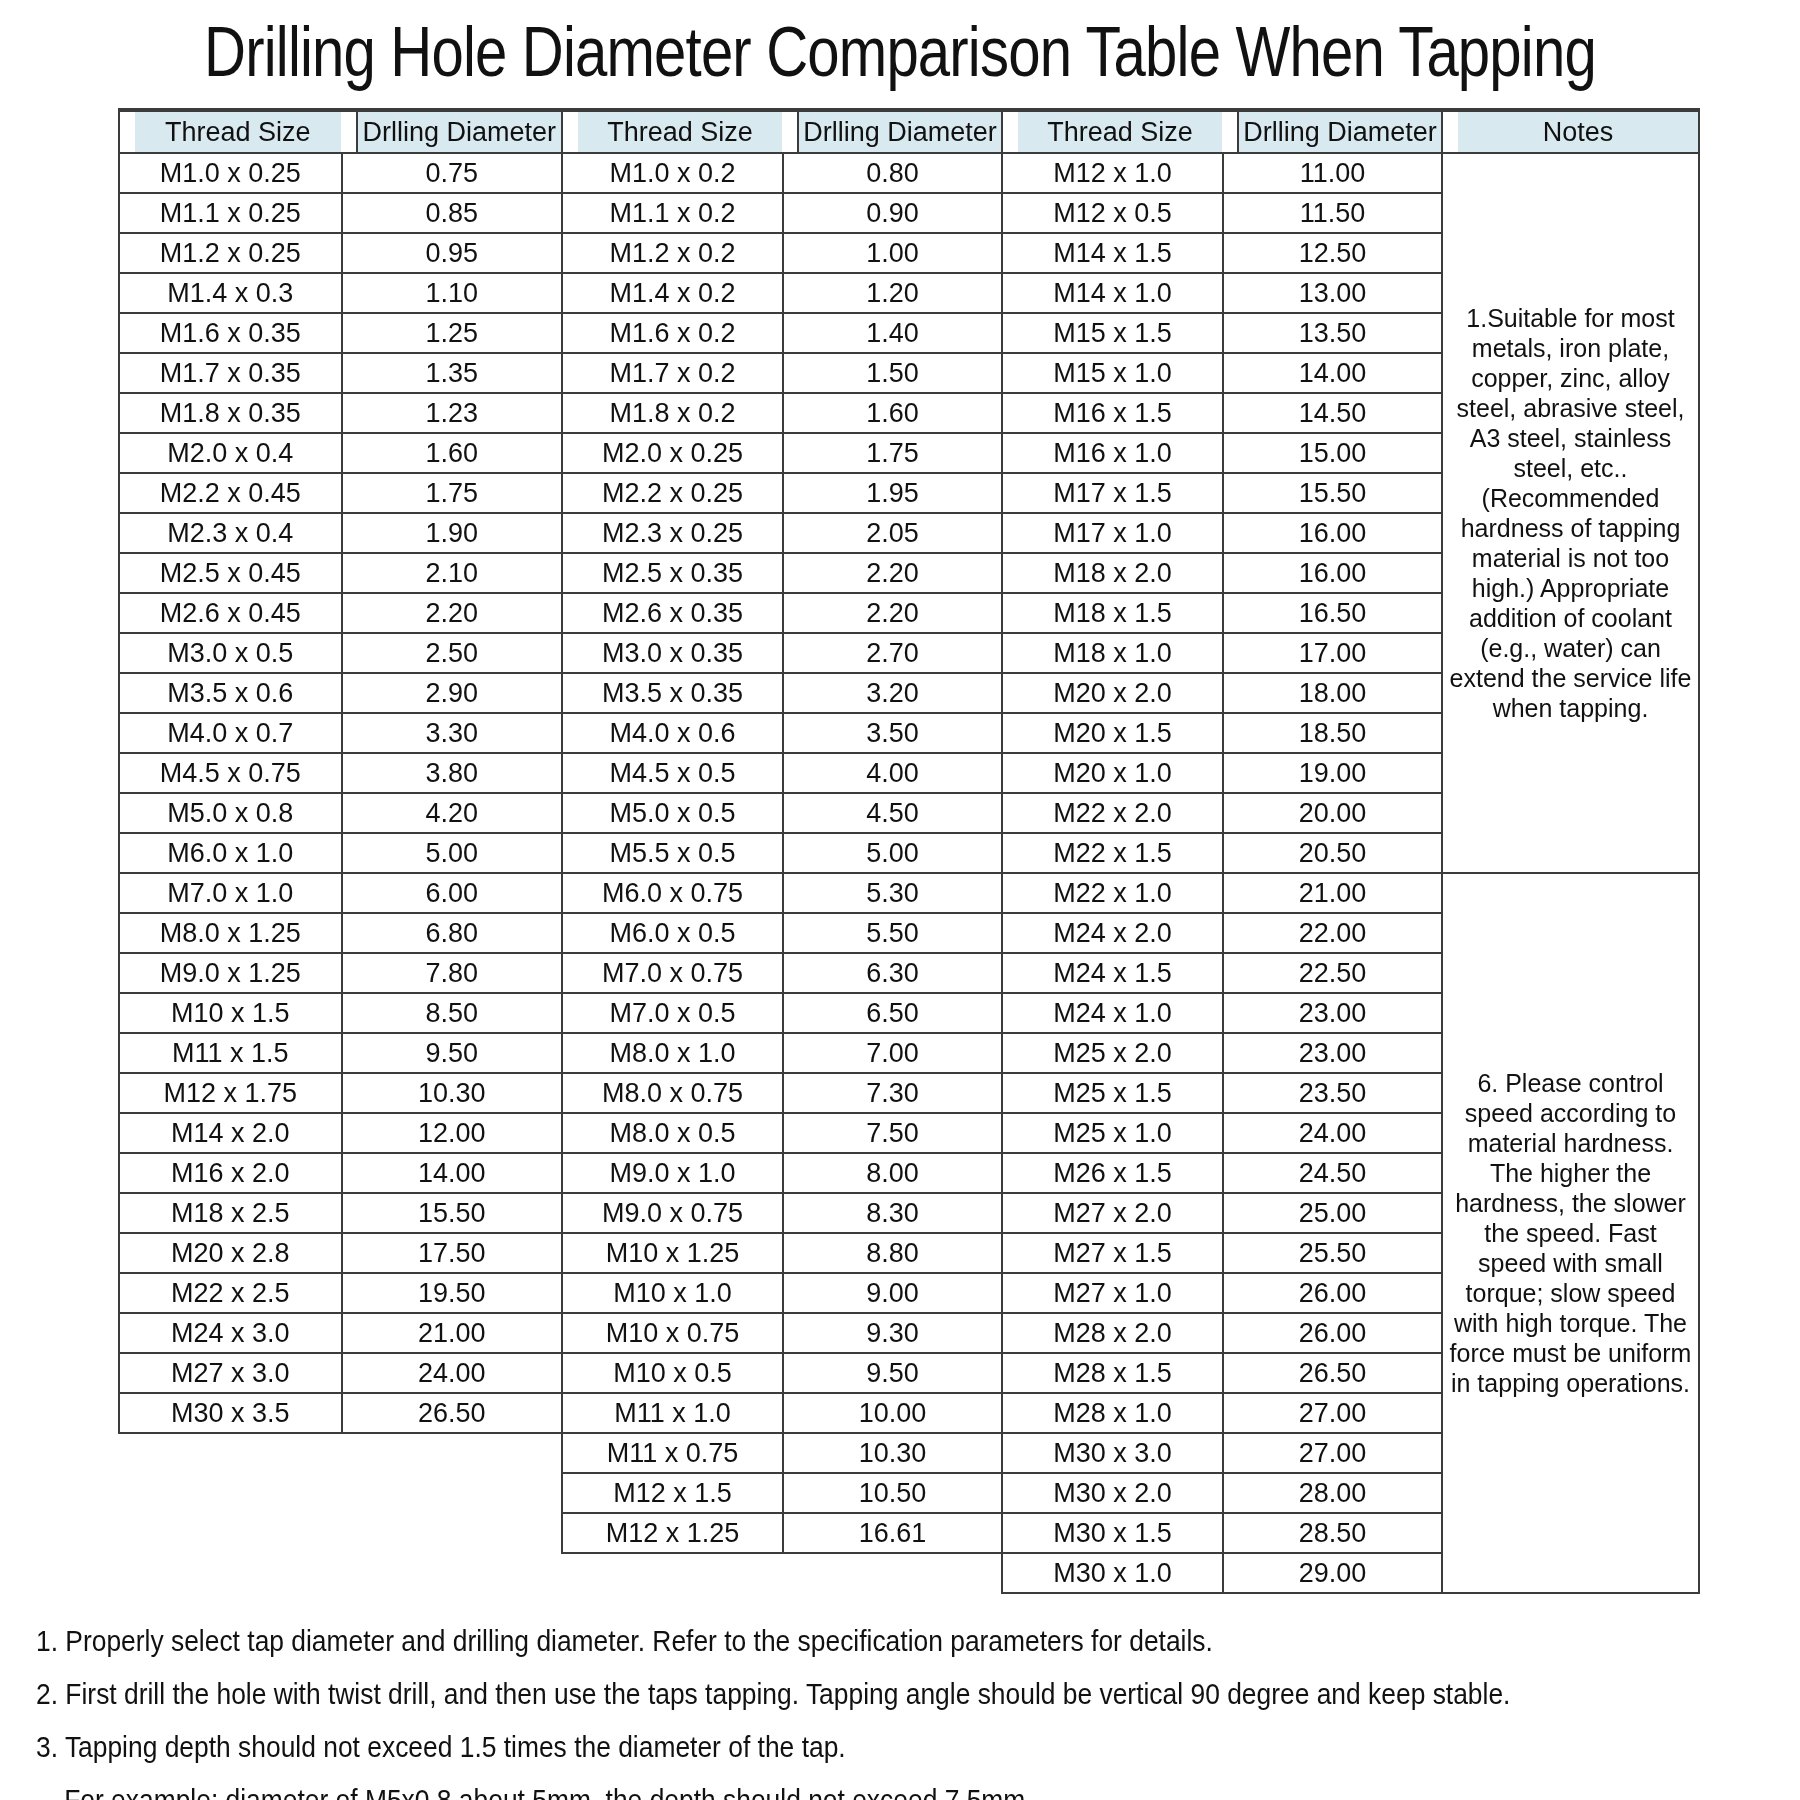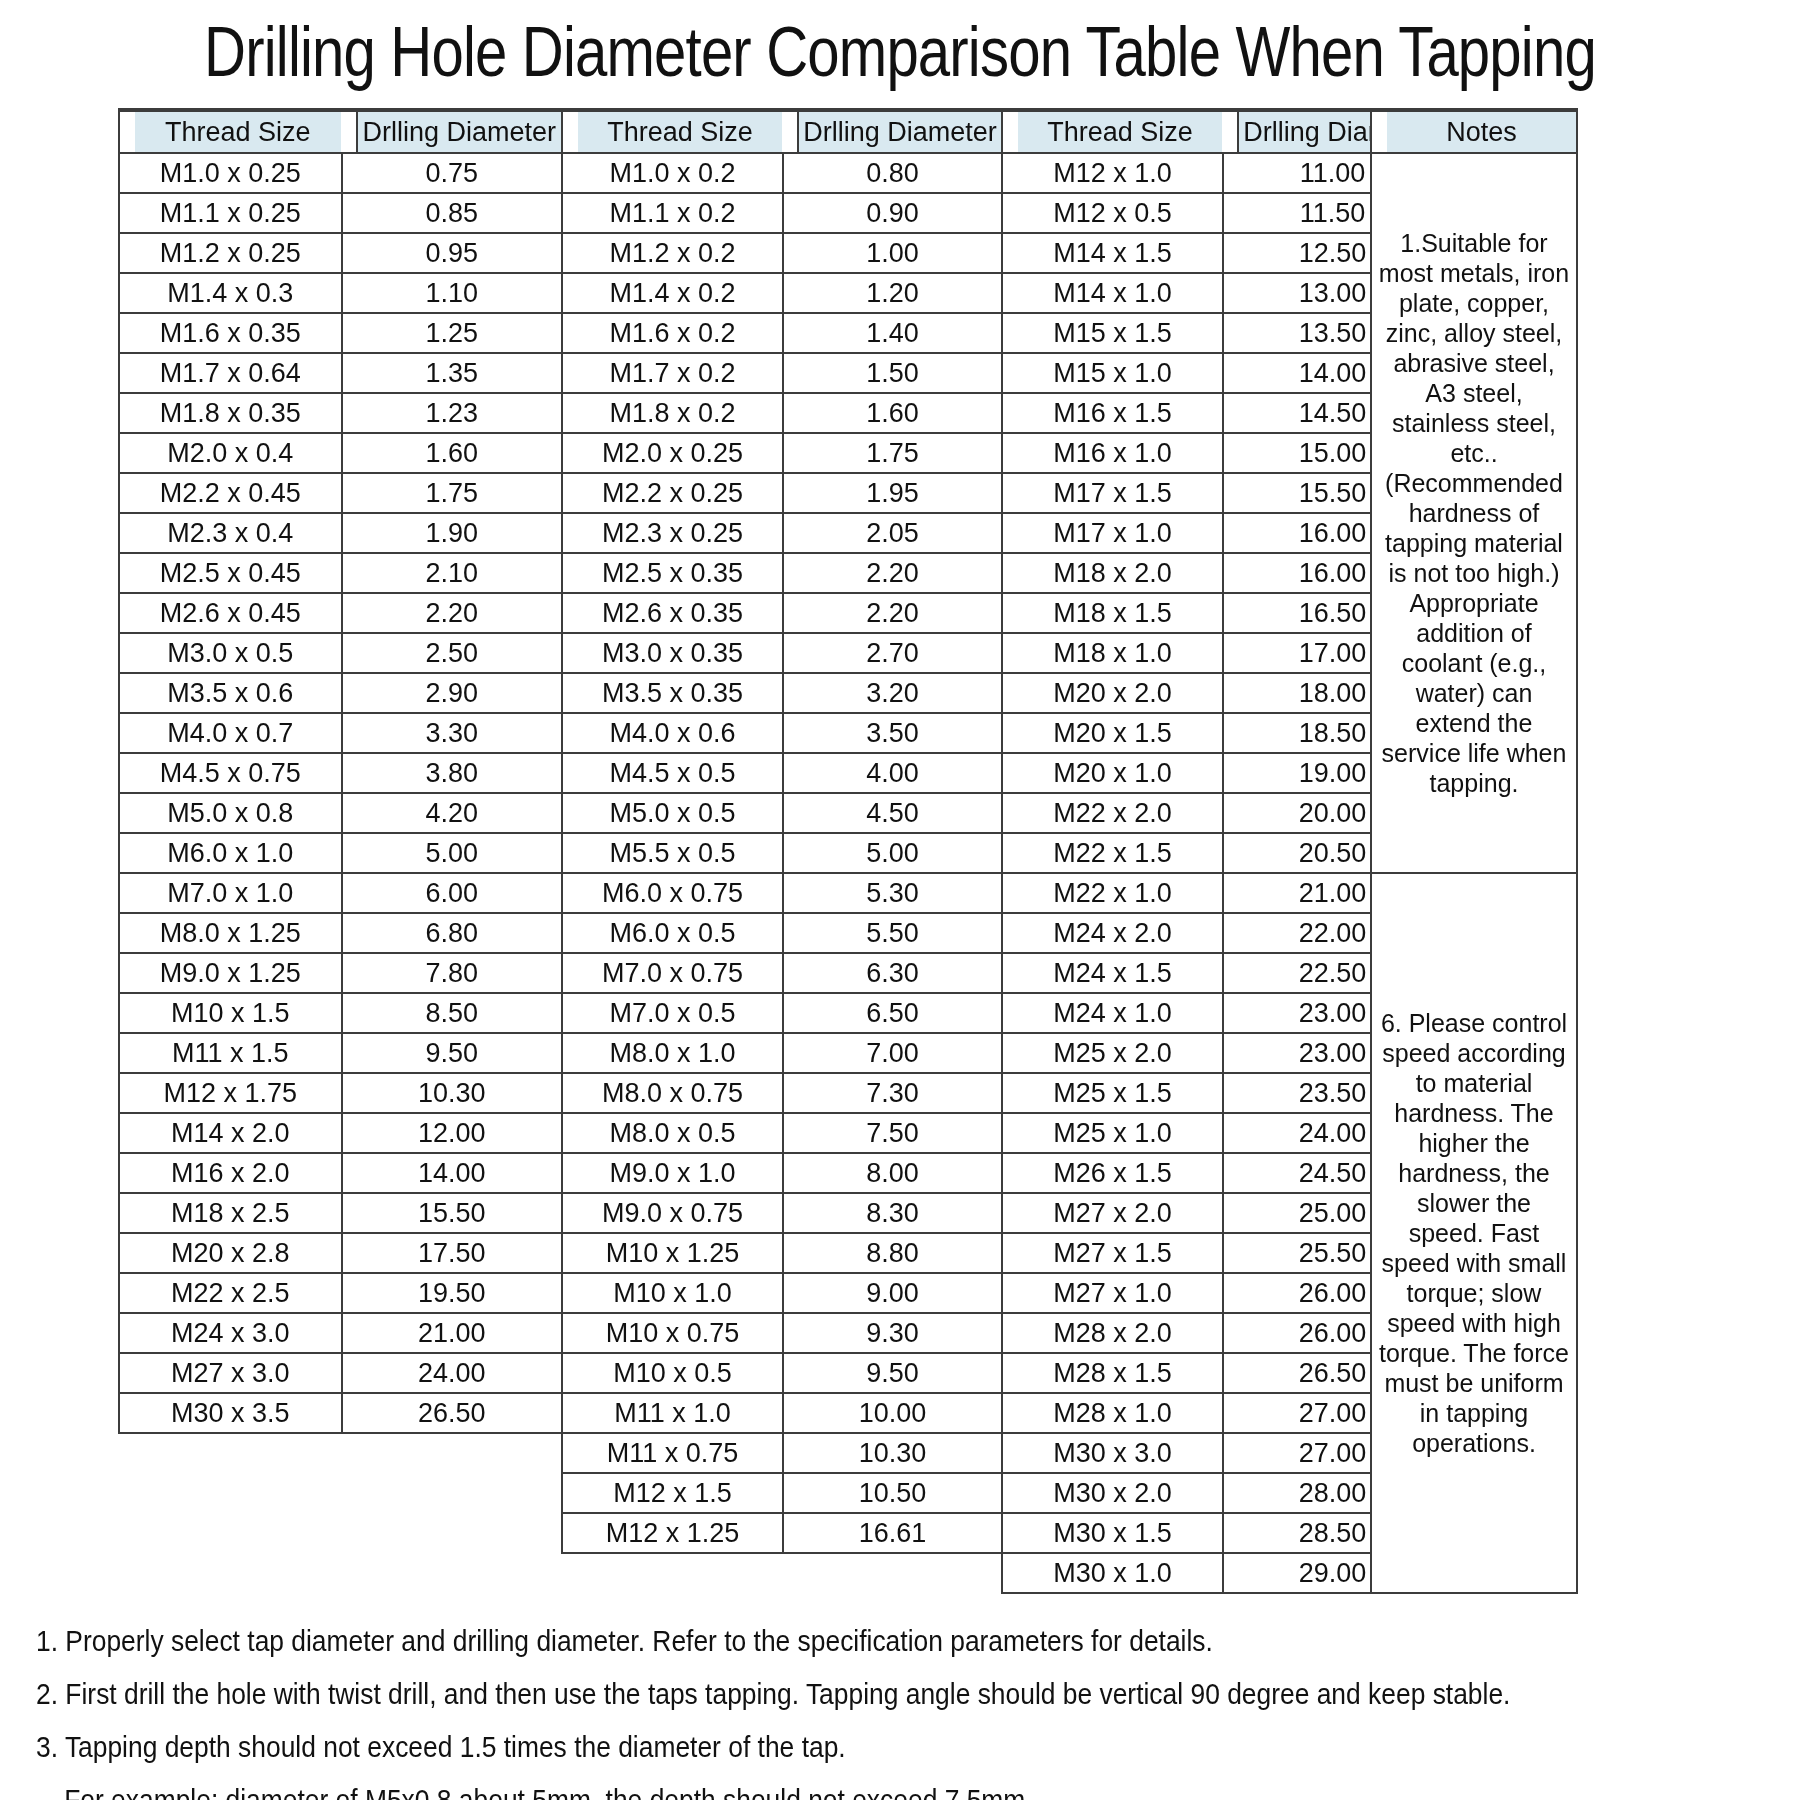--- a/index.html
+++ b/index.html
@@ -38,21 +38,21 @@
   .pair, .notes-col {
     position: absolute;
     top: 0;
     background: #fff;
     border: 2px solid var(--line);
     border-top: 4px solid var(--line);
   }
   #pair1 { left: 0;     width: 445px; }
   #pair2 { left: 443px; width: 442px; }
   #pair3 { left: 883px; width: 442px; }
-  .notes-col { left: 1252px; width: 208px; height: 1486px; }
+  .notes-col { left: 1323px; width: 259px; height: 1486px; }
   .row {
     display: grid;
     grid-template-columns: 1fr 1fr;
     height: 40px;
   }
   .cell {
     display: flex;
     align-items: center;
     justify-content: center;
     font-size: 27px;
@@ -130,21 +130,21 @@
         </div>
         <div class="row">
           <div class="cell">M1.4 x 0.3</div>
           <div class="cell">1.10</div>
         </div>
         <div class="row">
           <div class="cell">M1.6 x 0.35</div>
           <div class="cell">1.25</div>
         </div>
         <div class="row">
-          <div class="cell">M1.7 x 0.64</div>
+          <div class="cell">M1.7 x 0.35</div>
           <div class="cell">1.35</div>
         </div>
         <div class="row">
           <div class="cell">M1.8 x 0.35</div>
           <div class="cell">1.23</div>
         </div>
         <div class="row">
           <div class="cell">M2.0 x 0.4</div>
           <div class="cell">1.60</div>
         </div>

